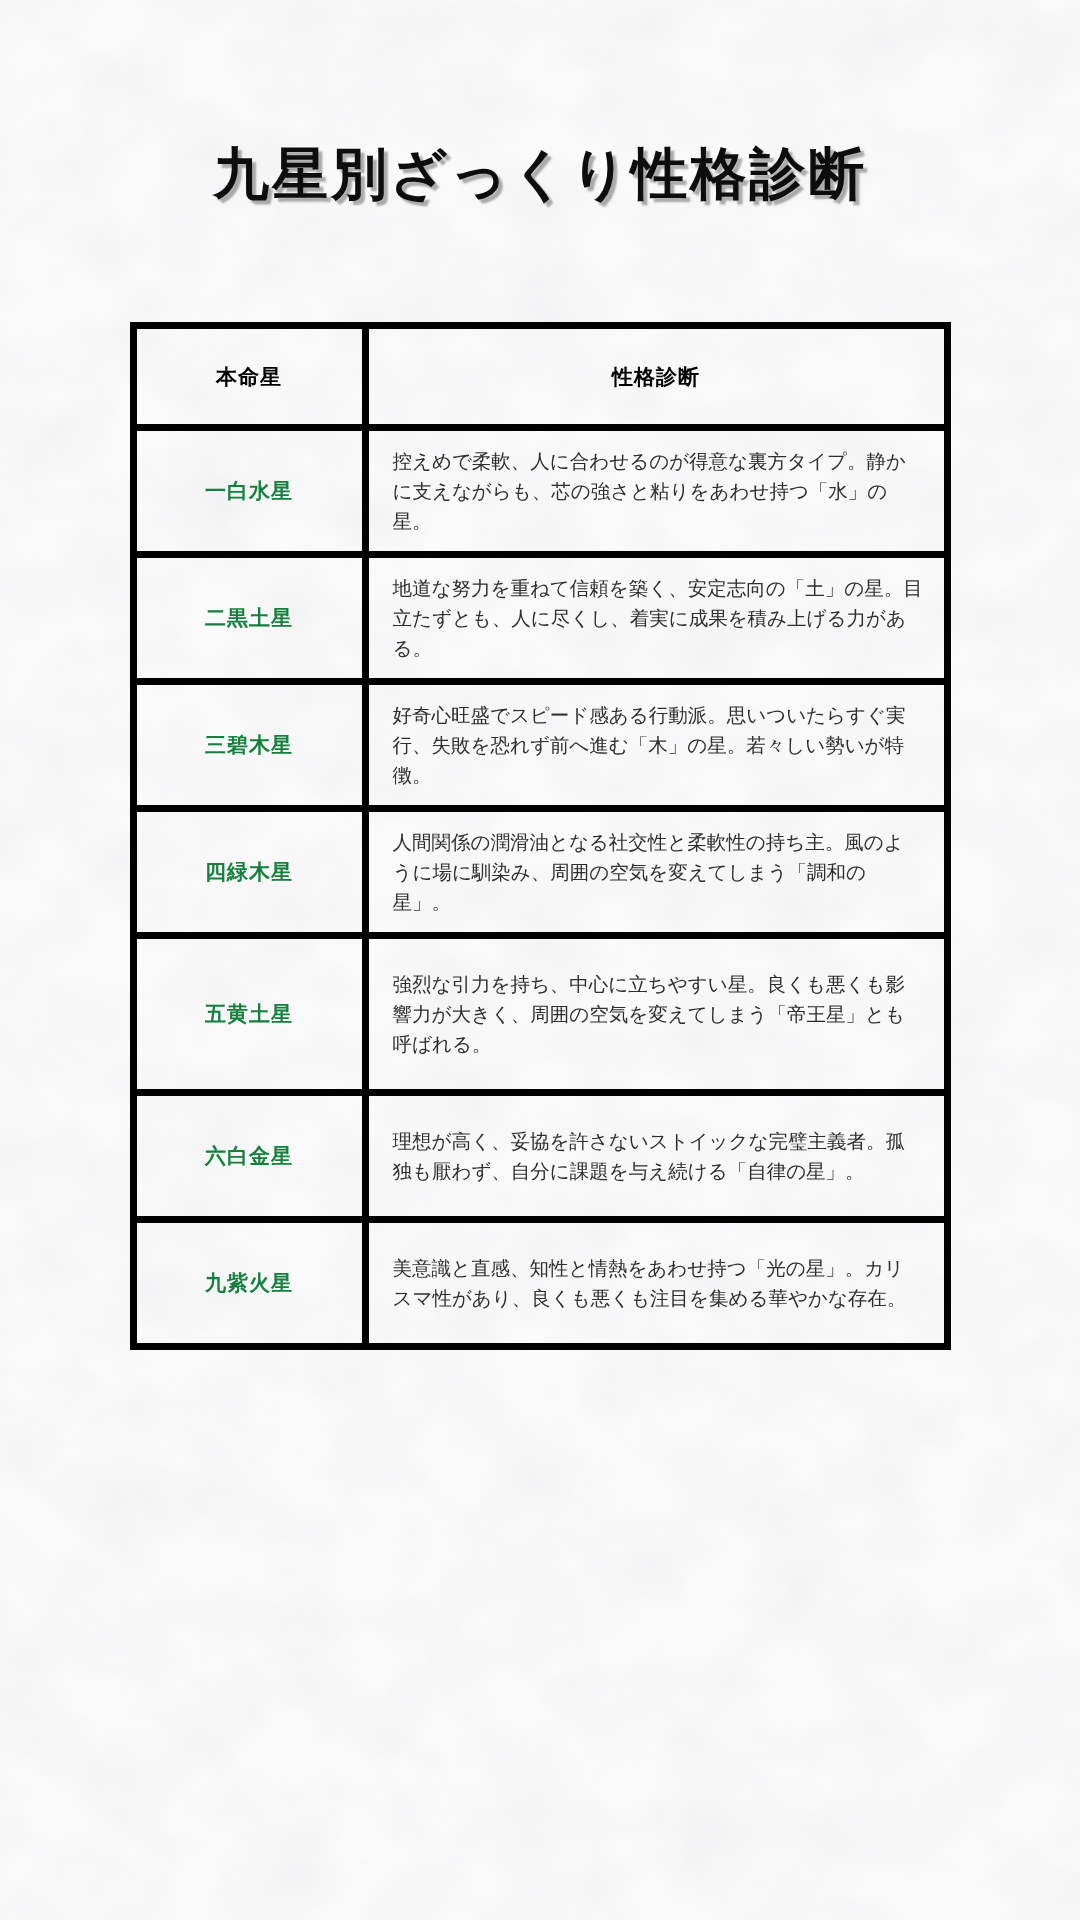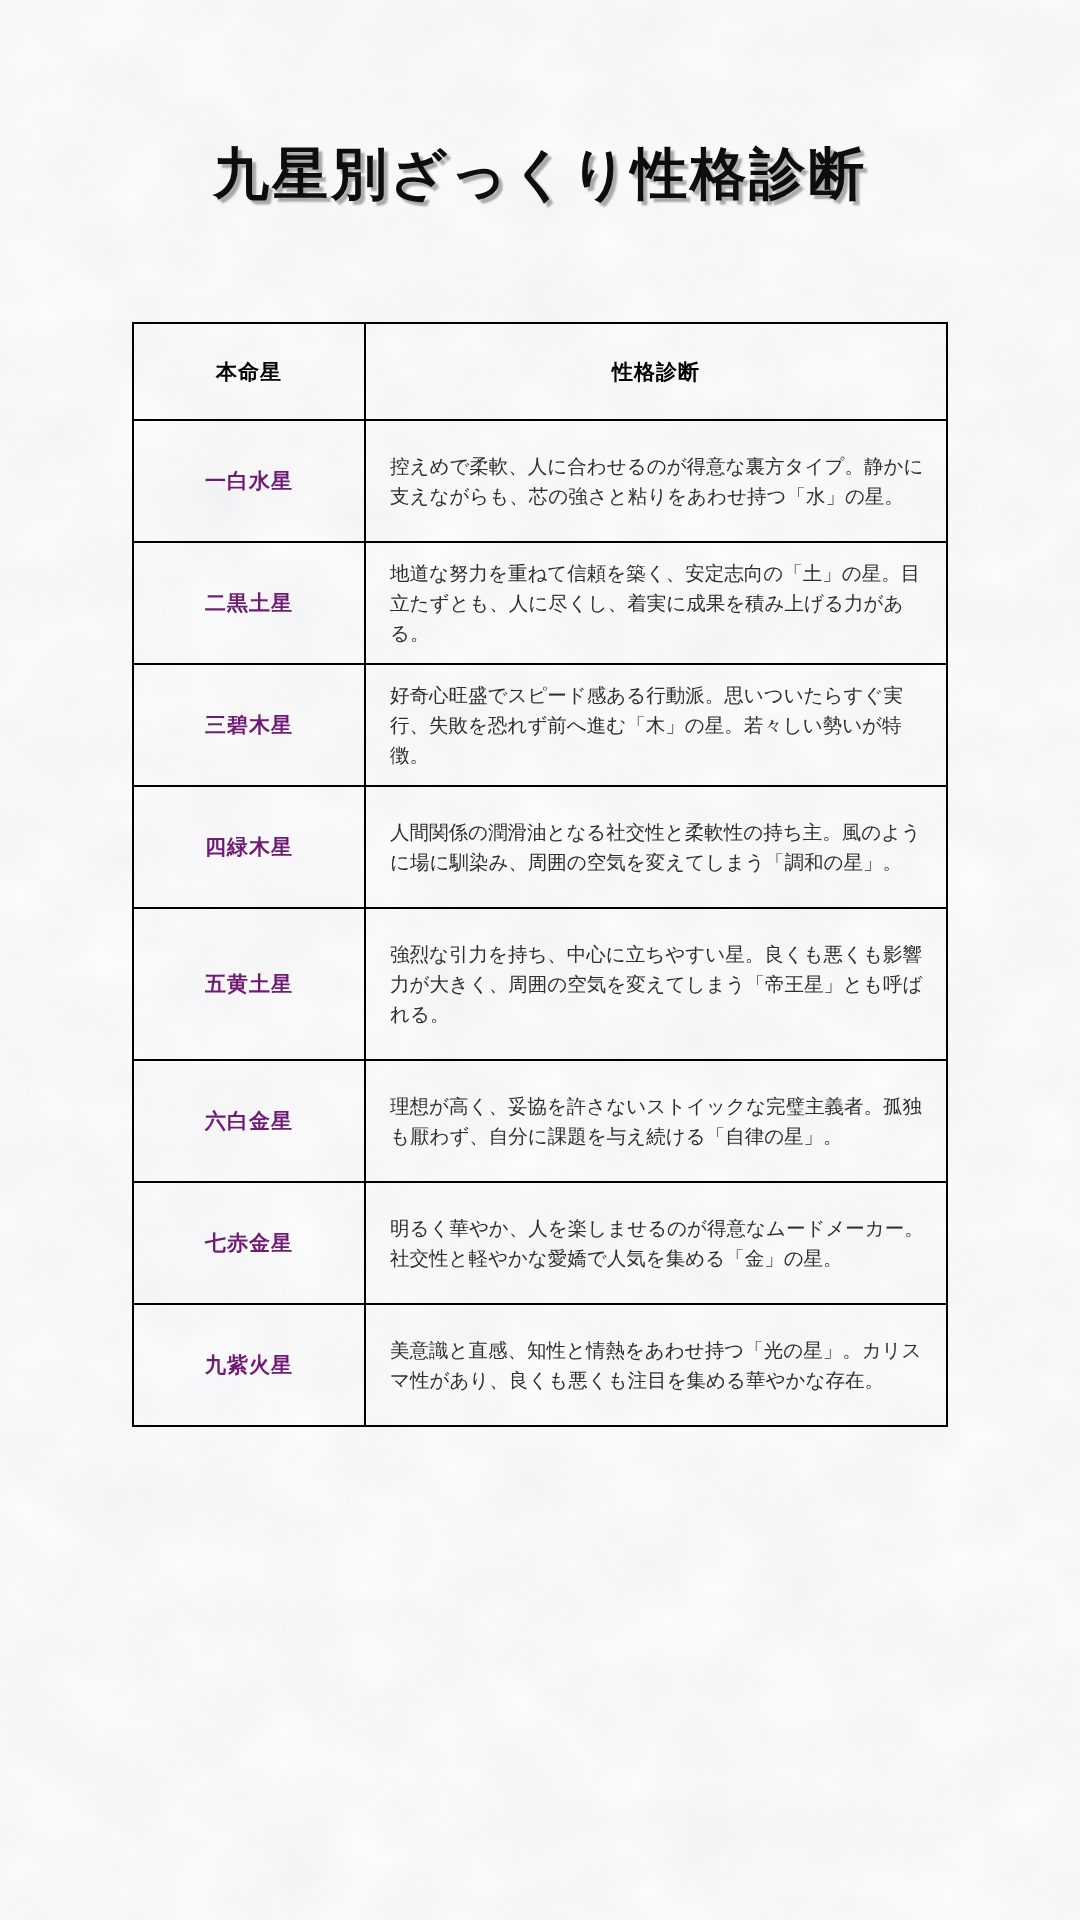--- a/index.html
+++ b/index.html
@@ -28,38 +28,38 @@
     text-shadow: 4px 4px 2px rgba(105,105,105,0.55);
   }
   table.diagnosis-table {
     width: 814px;
     margin: 115px auto 0 auto;
     border-collapse: collapse;
     table-layout: fixed;
   }
   .diagnosis-table th,
   .diagnosis-table td {
-    border: 2px solid #000000;
+    border: 7px solid #000000;
     background: transparent;
   }
   col.col-star { width: 232px; }
   col.col-desc { width: 582px; }
   .diagnosis-table th {
     height: 93px;
     font-size: 21px;
     font-weight: bold;
     color: #000;
     text-align: center;
     letter-spacing: 1px;
   }
   td.star-cell {
     height: 118px;
     font-size: 21px;
     font-weight: bold;
-    color: #701a75;
+    color: #15803d;
     text-align: center;
     letter-spacing: 1px;
     vertical-align: middle;
   }
   tr.tall td.star-cell { height: 148px; }
   td.desc-cell {
     font-size: 19.5px;
     line-height: 30px;
     color: #2e2e2e;
     text-align: left;
@@ -121,23 +121,19 @@
       </tr>
       <tr class="tall">
         <td class="star-cell">五黄土星</td>
         <td class="desc-cell">強烈な引力を持ち、中心に立ちやすい星。良くも悪くも影響力が大きく、周囲の空気を変えてしまう「帝王星」とも呼ばれる。</td>
       </tr>
       <tr>
         <td class="star-cell">六白金星</td>
         <td class="desc-cell">理想が高く、妥協を許さないストイックな完璧主義者。孤独も厭わず、自分に課題を与え続ける「自律の星」。</td>
       </tr>
       <tr>
-        <td class="star-cell">七赤金星</td>
-        <td class="desc-cell">明るく華やか、人を楽しませるのが得意なムードメーカー。社交性と軽やかな愛嬌で人気を集める「金」の星。</td>
-      </tr>
-      <tr>
         <td class="star-cell">九紫火星</td>
         <td class="desc-cell">美意識と直感、知性と情熱をあわせ持つ「光の星」。カリスマ性があり、良くも悪くも注目を集める華やかな存在。</td>
       </tr>
     </tbody>
   </table>
 
 </div>
 
 </body></html>

